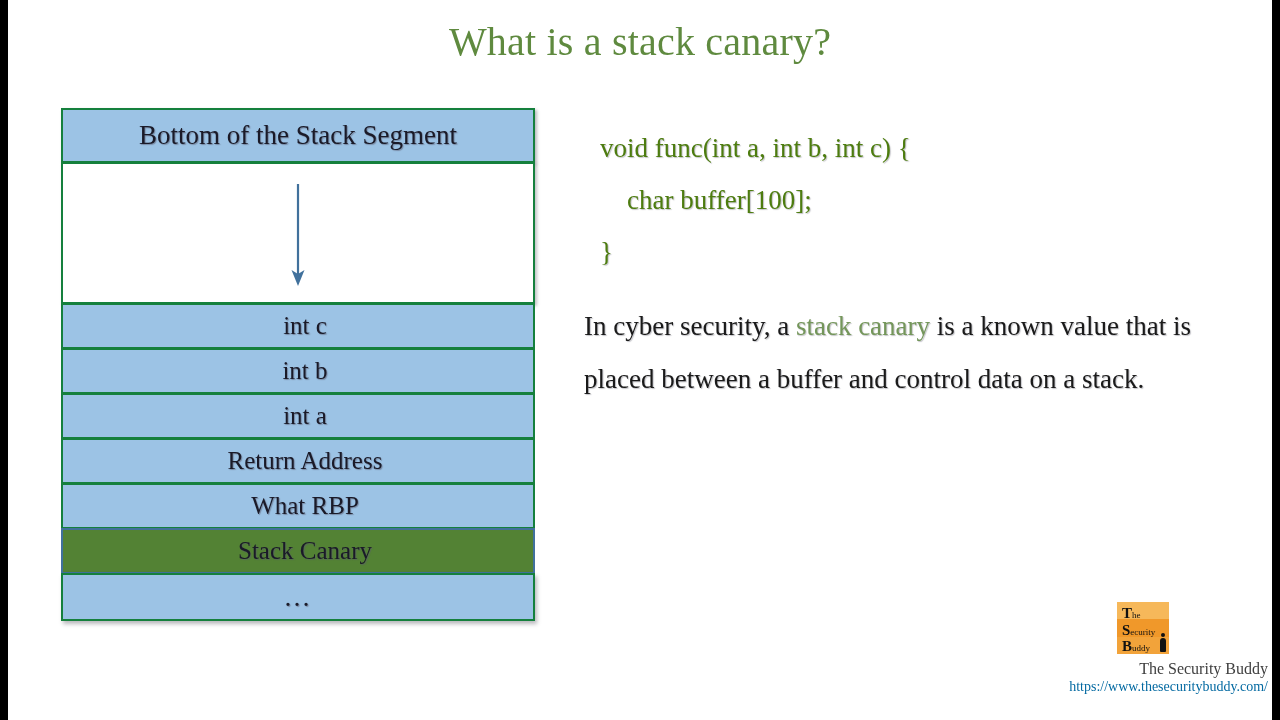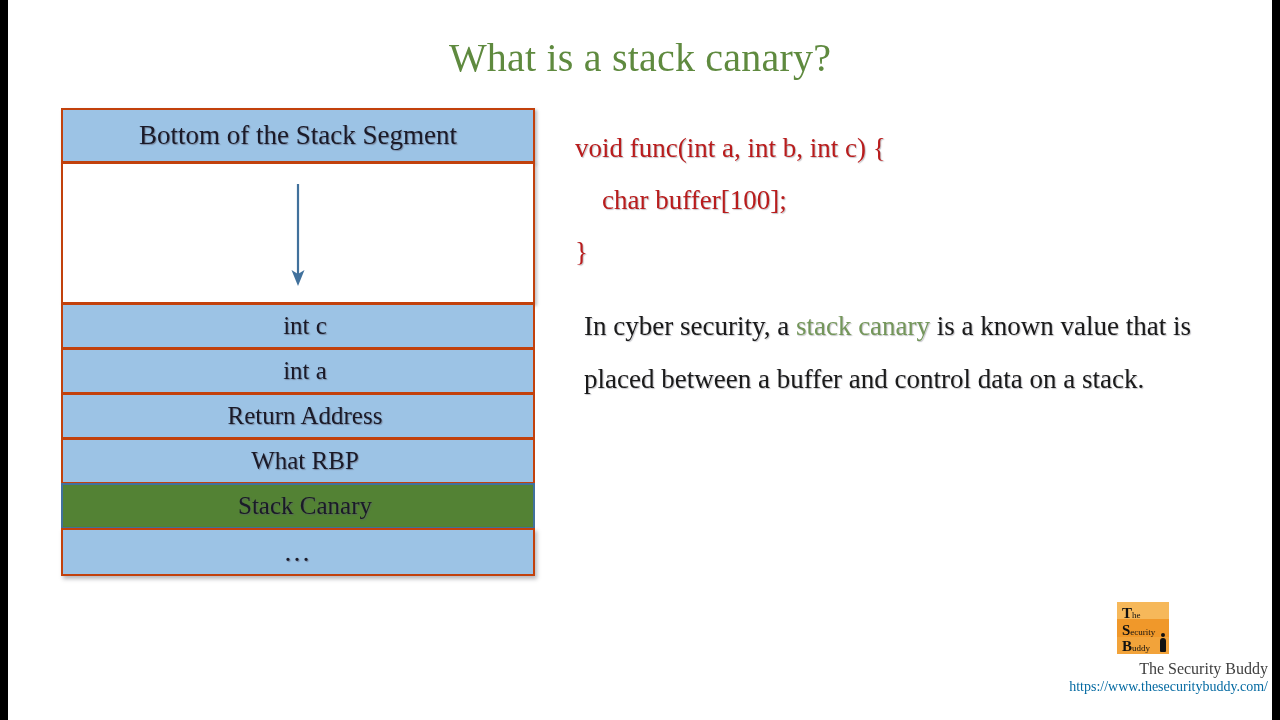--- a/index.html
+++ b/index.html
@@ -32,42 +32,42 @@
     background: #000000;
     z-index: 50;
   }
   .bar.left  { left: 0; }
   .bar.right { right: 0; }
 
   
   #title {
     position: absolute;
     left: 0;
-    top: 34px;
+    top: 18px;
     width: 1280px;
     text-align: center;
     font-size: 40px;
     color: #5f8a3f;
     font-family: "Liberation Serif", "DejaVu Serif", serif;
     letter-spacing: 0.2px;
     white-space: nowrap;
   }
 
   
   #stack {
     position: absolute;
     left: 61px;
     top: 108px;
     width: 474px;
   }
   .srow {
     box-sizing: border-box;
     width: 474px;
     background: #9cc3e5;
-    border: 2px solid #c2410c;
+    border: 2px solid #15803d;
     color: #1a1a28;
     font-size: 25px;
     text-align: center;
     display: flex;
     align-items: center;
     justify-content: center;
     text-shadow: 1px 1px 1px rgba(90,90,110,0.55);
     margin-top: -1px;
     position: relative;
   }
@@ -98,24 +98,24 @@
     left: 50%;
     top: 20px;
     transform: translateX(-50%);
     width: 22px;
     height: 104px;
   }
 
   
   #code {
     position: absolute;
-    left: 575px;
+    left: 600px;
     top: 122px;
     width: 660px;
-    color: #b91c1c;
+    color: #4d7c0f;
     font-size: 27px;
     line-height: 52px;
     text-shadow: 1px 1px 1px rgba(120,120,130,0.45);
   }
   .code-line { white-space: pre; }
 
   #para {
     position: absolute;
     left: 584px;
     top: 300px;
@@ -216,20 +216,23 @@
 
     <div class="srow gap">
       <svg id="arrow" viewBox="0 0 22 104">
         <line x1="11" y1="0" x2="11" y2="90" stroke="#41719c" stroke-width="2.2"></line>
         <path d="M11 102 L4.5 86 L11 90 L17.5 86 Z" fill="#41719c"></path>
       </svg>
     </div>
 
     <div class="srow item">
         <span>int c</span>
+      </div>
+    <div class="srow item">
+        <span>int b</span>
       </div>
     <div class="srow item">
         <span>int a</span>
       </div>
     <div class="srow item">
         <span>Return Address</span>
       </div>
     <div class="srow item">
         <span>What RBP</span>
       </div>

